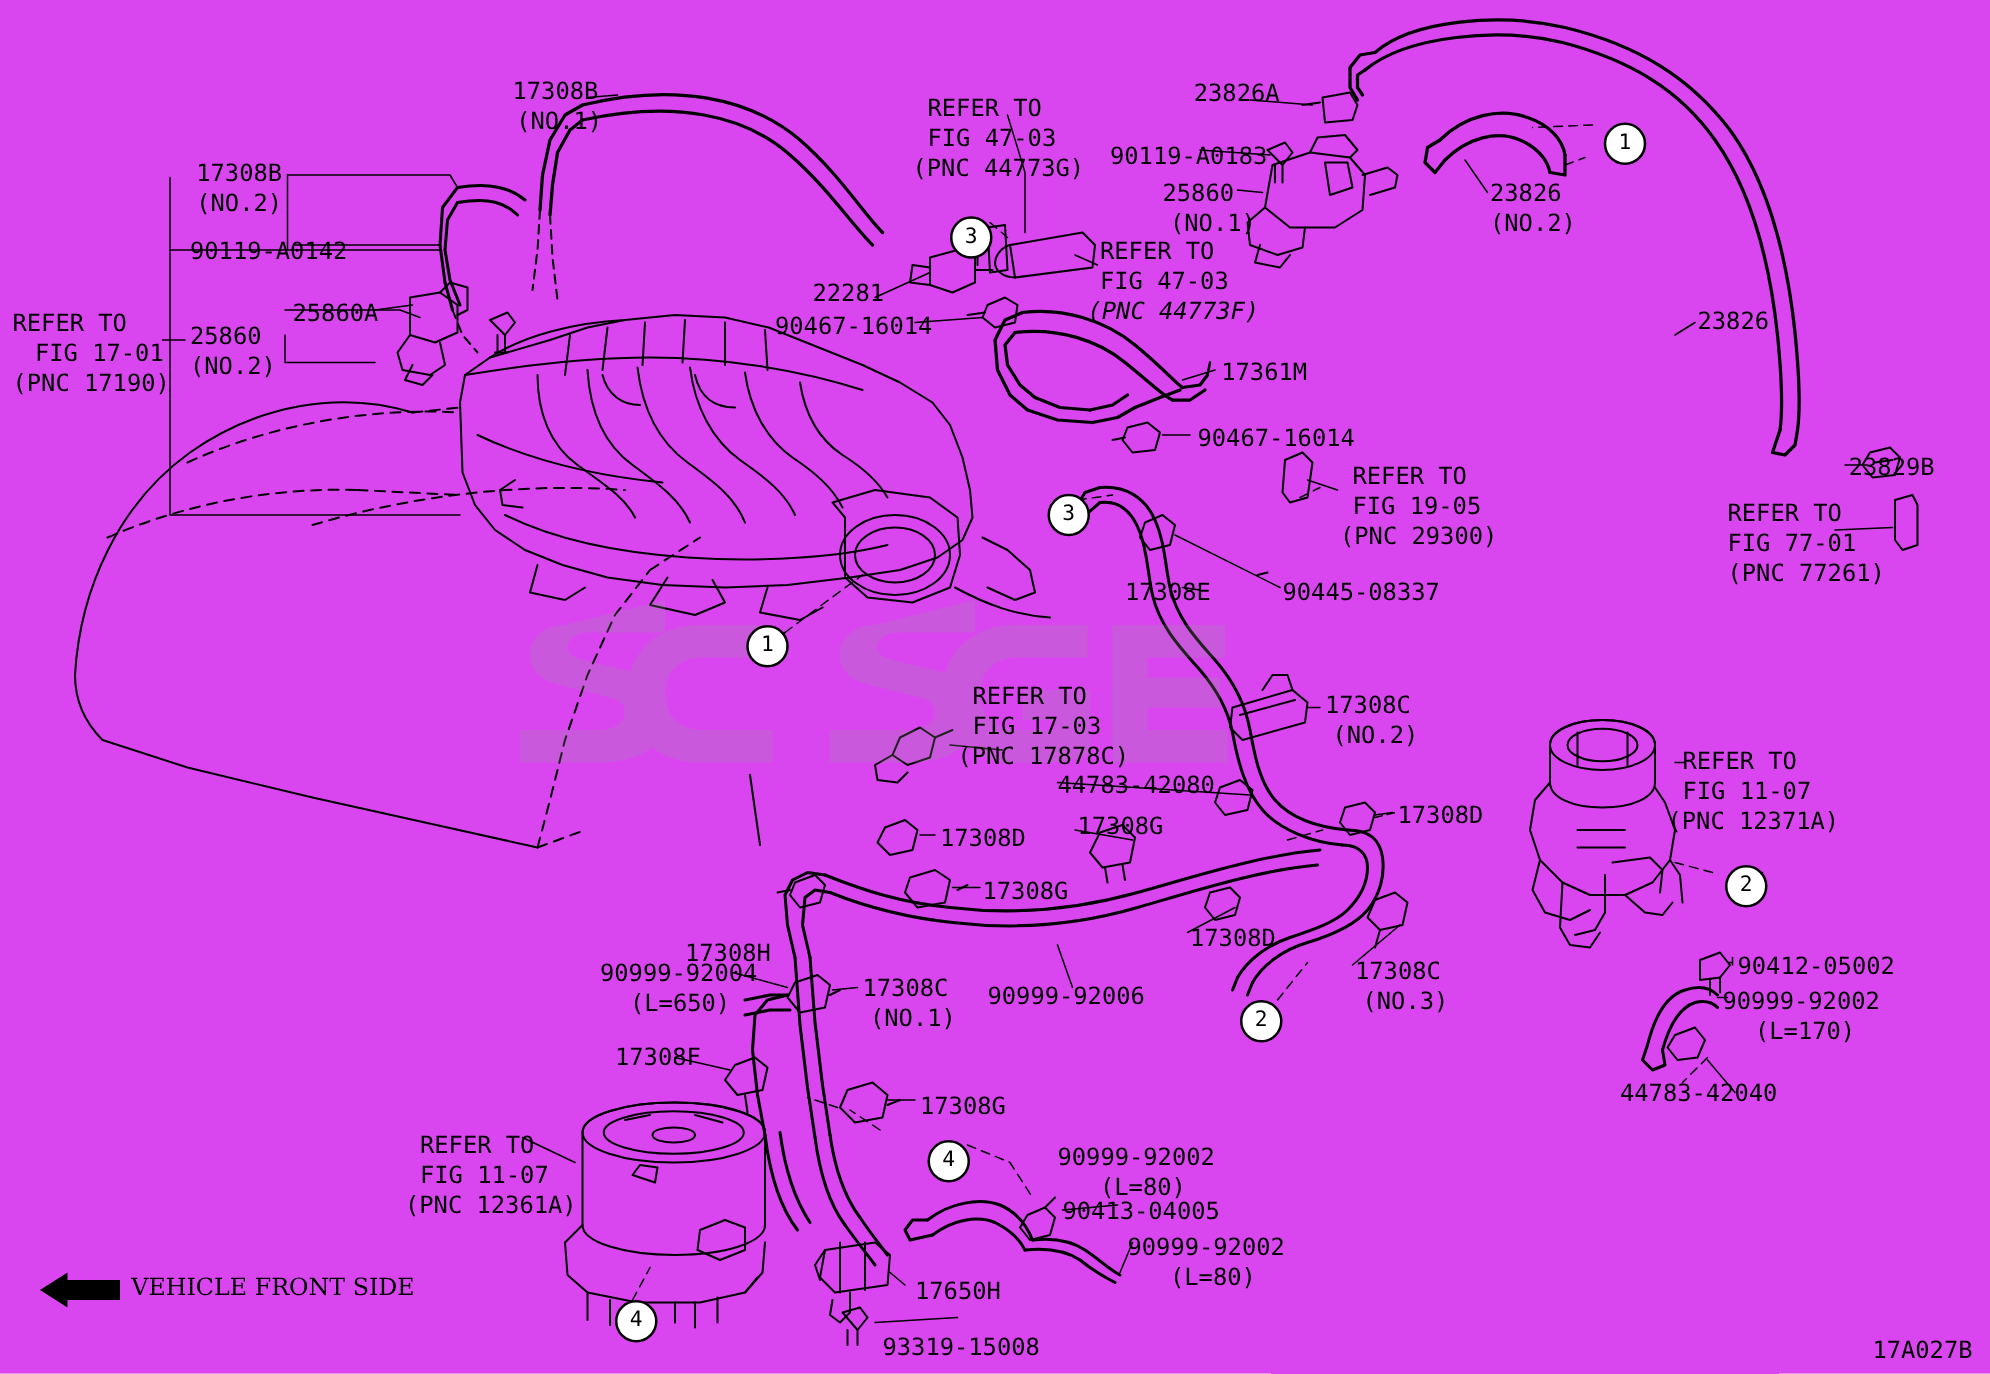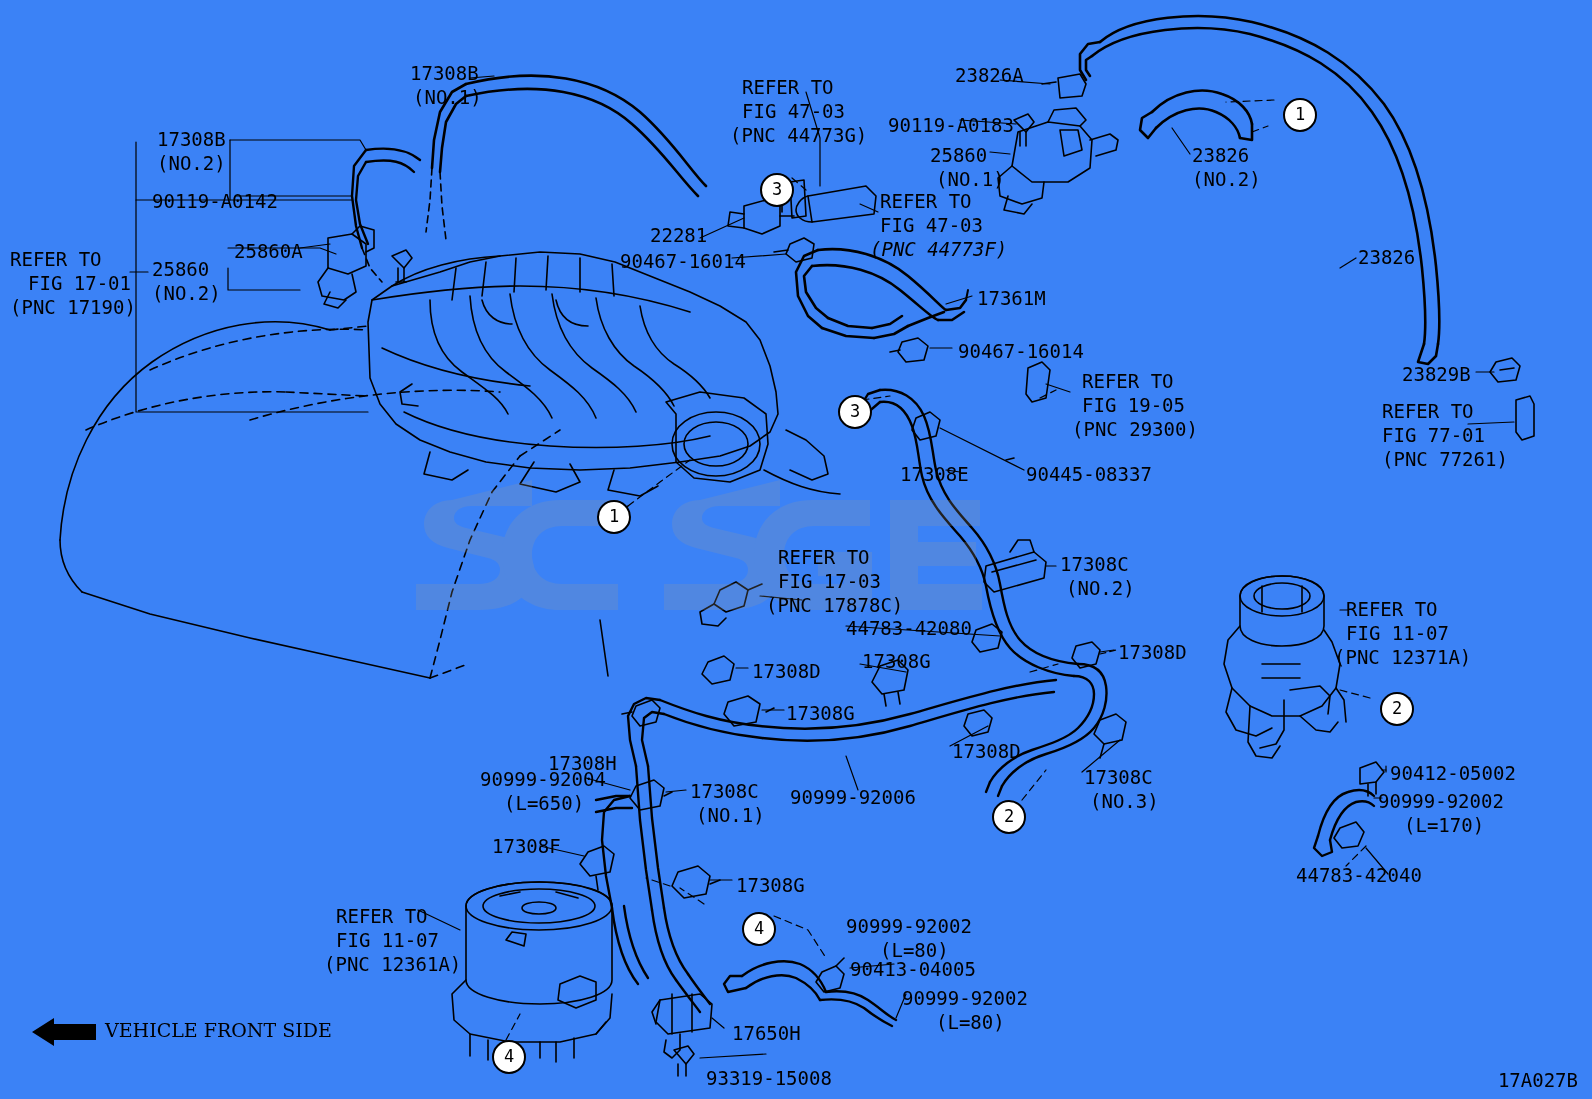--- a/index.html
+++ b/index.html
@@ -1,17 +1,17 @@
 <!DOCTYPE html>
 <html><head>
 <meta charset="utf-8">
 <style>
   html,body{margin:0;padding:0;background:#fff;}
   body{font-family:"DejaVu Sans Mono", monospace;}
-  #sheet{position:relative;width:1592px;height:1099px;background:#3b82f6;overflow:hidden;}
+  #sheet{position:relative;width:1592px;height:1099px;background:#d946ef;overflow:hidden;}
   .lbl{position:absolute;font-family:"DejaVu Sans Mono", monospace;font-size:19px;color:#000;white-space:pre;line-height:1.18;letter-spacing:0px;}
   .art{position:absolute;left:0;top:0;width:1592px;height:1099px;pointer-events:none;}
   .circ{position:absolute;border:2px solid #000;border-radius:50%;width:30px;height:30px;
         font-size:17px;line-height:28px;text-align:center;background:#fff;font-family:"DejaVu Sans Mono", monospace;}
   .code{position:absolute;right:14px;bottom:8px;font-size:19px;font-family:"DejaVu Sans Mono", monospace;}
   .frontarrow{position:absolute;left:30px;top:1018px;}
   .fronttxt{position:absolute;left:105px;top:1019px;font-family:"DejaVu Serif", serif;font-size:19px;}
 </style>
 </head>
 <body>
@@ -364,21 +364,21 @@
       <div class="lbl" style="left: 880px; top: 190px;">REFER TO</div>
       <div class="lbl" style="left: 880px; top: 214px;">FIG 47-03</div>
       <div class="lbl" style="left: 870px; top: 238px; font-style: italic;">(PNC 44773F)</div>
       <div class="lbl" style="left: 888px; top: 114px;">90119-A0183</div>
       <div class="lbl" style="left: 955px; top: 64px;">23826A</div>
       <div class="lbl" style="left: 930px; top: 144px;">25860</div>
       <div class="lbl" style="left: 936px; top: 168px;">(NO.1)</div>
       <div class="lbl" style="left: 1192px; top: 144px;">23826</div>
       <div class="lbl" style="left: 1192px; top: 168px;">(NO.2)</div>
       <div class="lbl" style="left: 1358px; top: 246px;">23826</div>
-      <div class="lbl" style="left: 1402px; top: 363px;">23829B</div>
+      <div class="lbl" style="left: 1479px; top: 363px;">23829B</div>
       <div class="lbl" style="left: 1382px; top: 400px;">REFER TO</div>
       <div class="lbl" style="left: 1382px; top: 424px;">FIG 77-01</div>
       <div class="lbl" style="left: 1382px; top: 448px;">(PNC 77261)</div>
       <div class="lbl" style="left: 977px; top: 287px;">17361M</div>
       <div class="lbl" style="left: 958px; top: 340px;">90467-16014</div>
       <div class="lbl" style="left: 1082px; top: 370px;">REFER TO</div>
       <div class="lbl" style="left: 1082px; top: 394px;">FIG 19-05</div>
       <div class="lbl" style="left: 1072px; top: 418px;">(PNC 29300)</div>
       <div class="lbl" style="left: 900px; top: 463px;">17308E</div>
       <div class="lbl" style="left: 1026px; top: 463px;">90445-08337</div>

